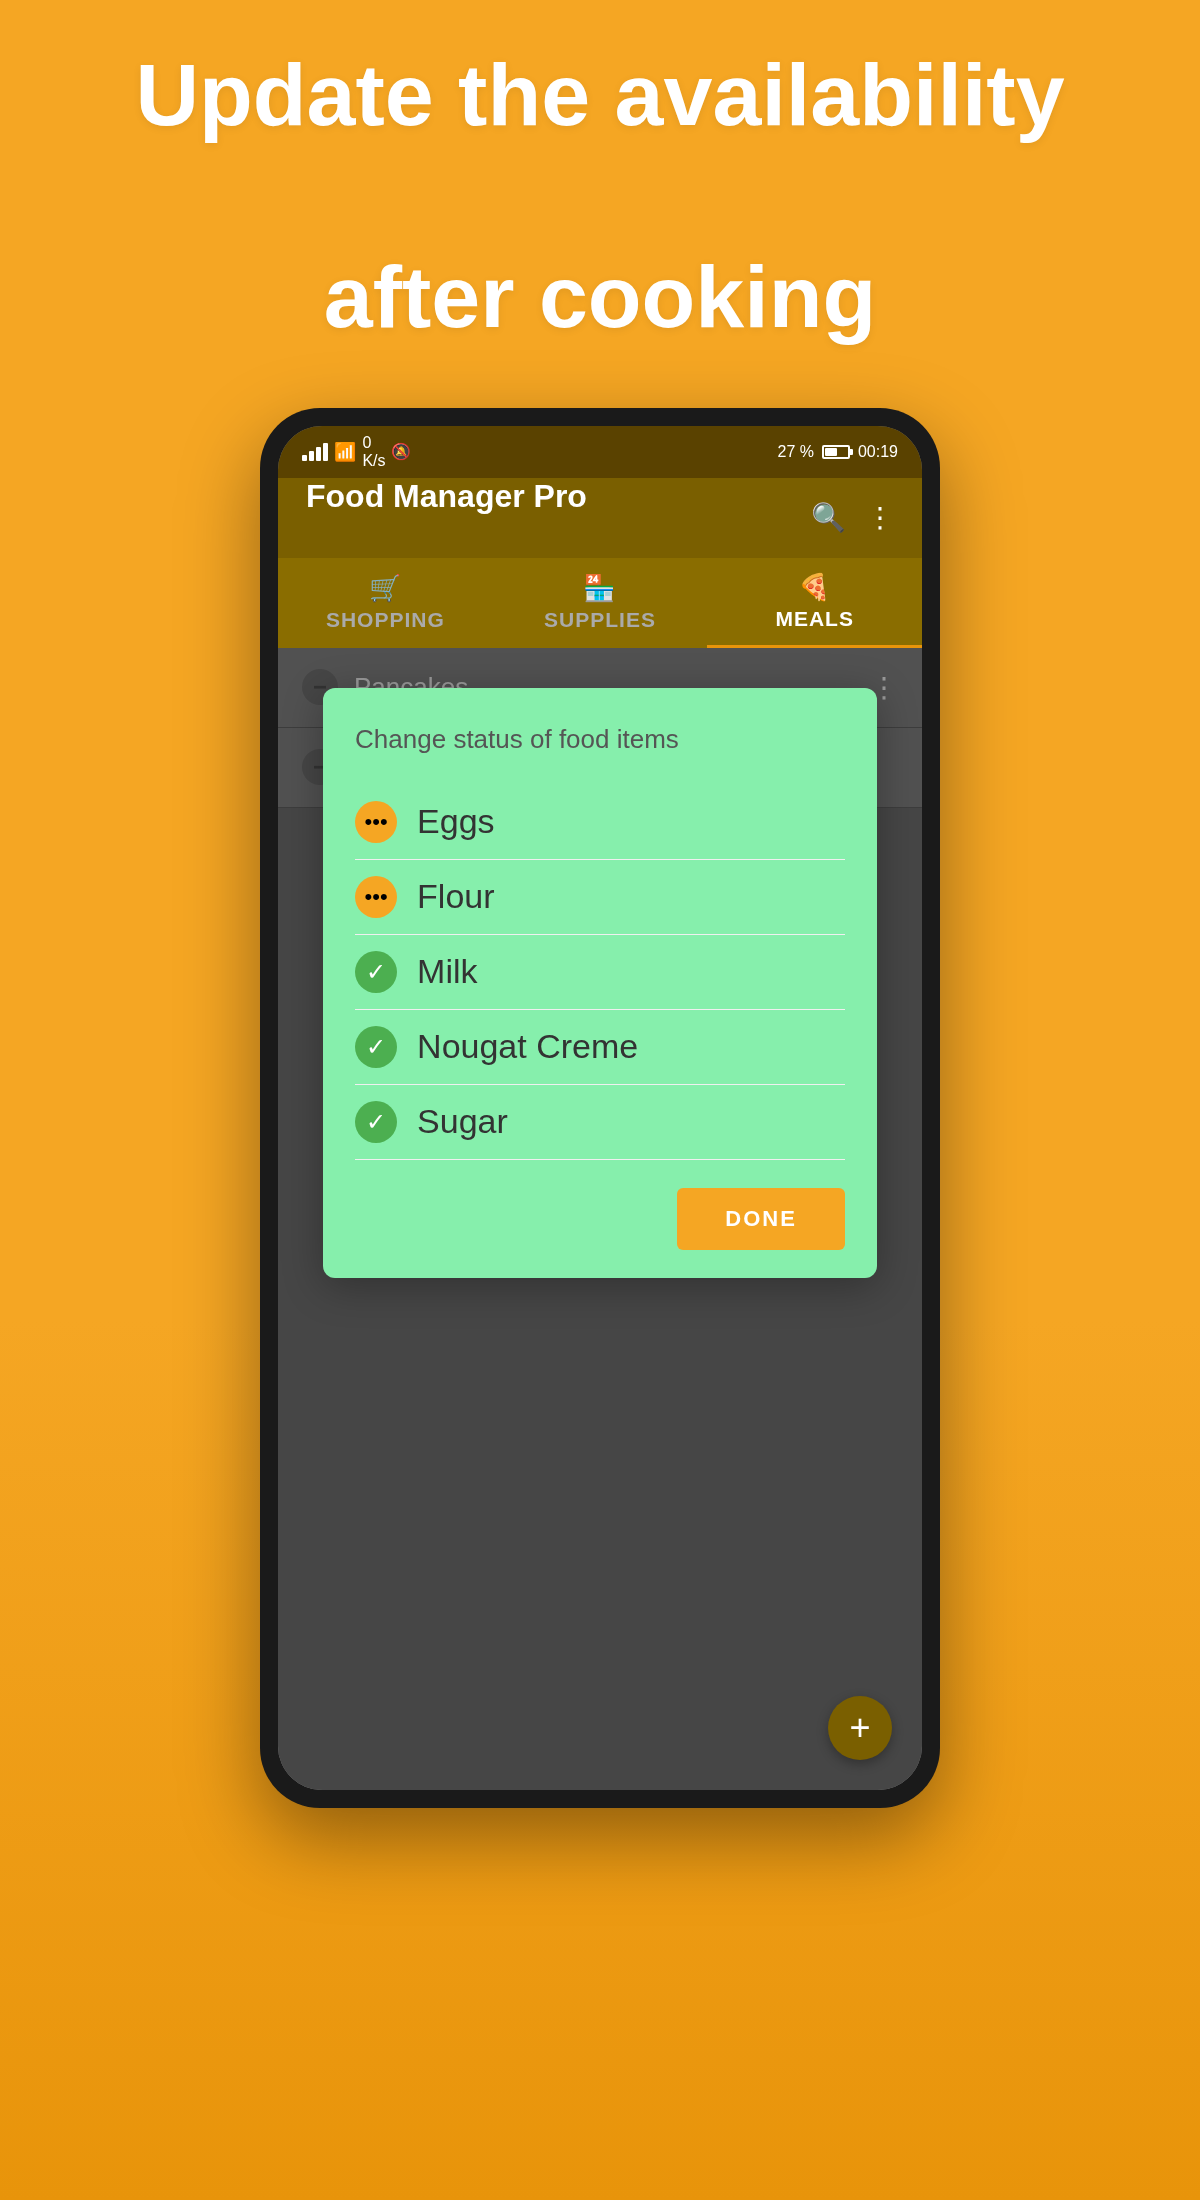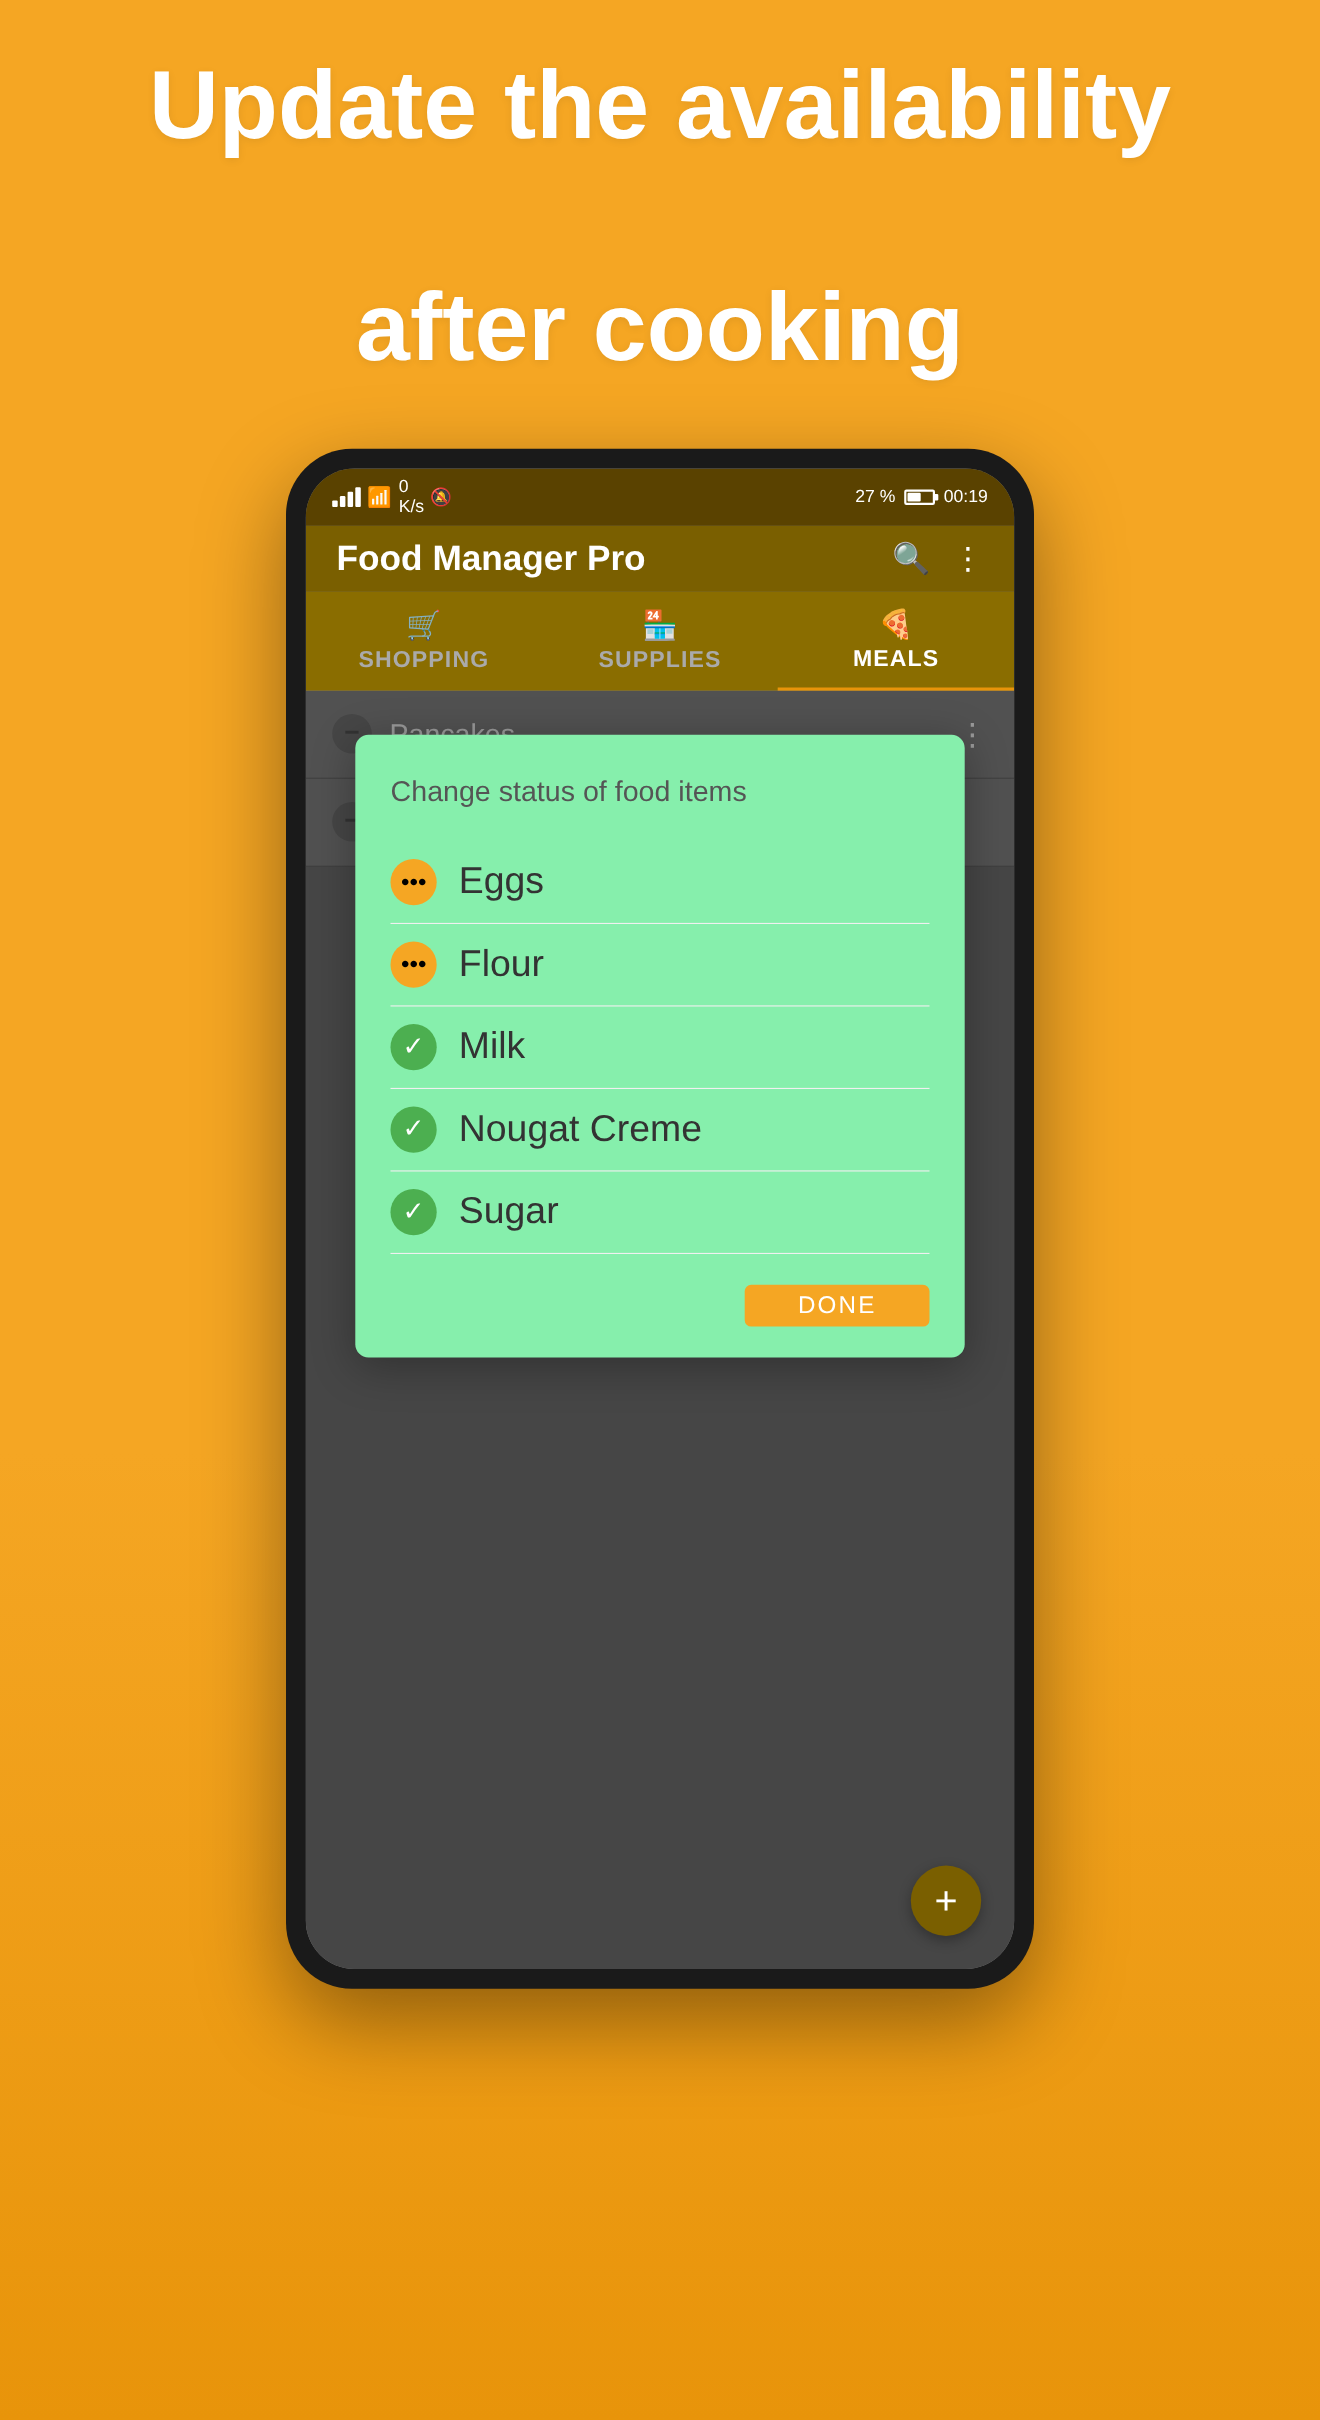--- a/index.html
+++ b/index.html
@@ -121,23 +121,22 @@
     .battery-fill {
       background: #fff;
       height: 100%;
       width: 55%;
       border-radius: 1px;
     }
 
     
     .app-bar {
       background: #7a5f00;
-      height: 60px;
-      display: flex;
-      align-items: center;
+      height: 80px;
+      display: flex;
       justify-content: space-between;
       padding: 0 28px;
       flex-shrink: 0;
     }
 
     .app-title {
       color: #fff;
       font-size: 32px;
       font-weight: 700;
     }
@@ -303,23 +302,23 @@
       margin-top: 28px;
       display: flex;
       justify-content: flex-end;
     }
 
     .done-btn {
       background: #F5A623;
       color: #fff;
       border: none;
       border-radius: 6px;
-      padding: 6px 48px;
+      padding: 18px 48px;
       font-size: 22px;
-      font-weight: 400;
+      font-weight: 700;
       letter-spacing: 2px;
       cursor: pointer;
     }
 
     
     .fab {
       position: absolute;
       bottom: 30px;
       right: 30px;
       width: 64px;

